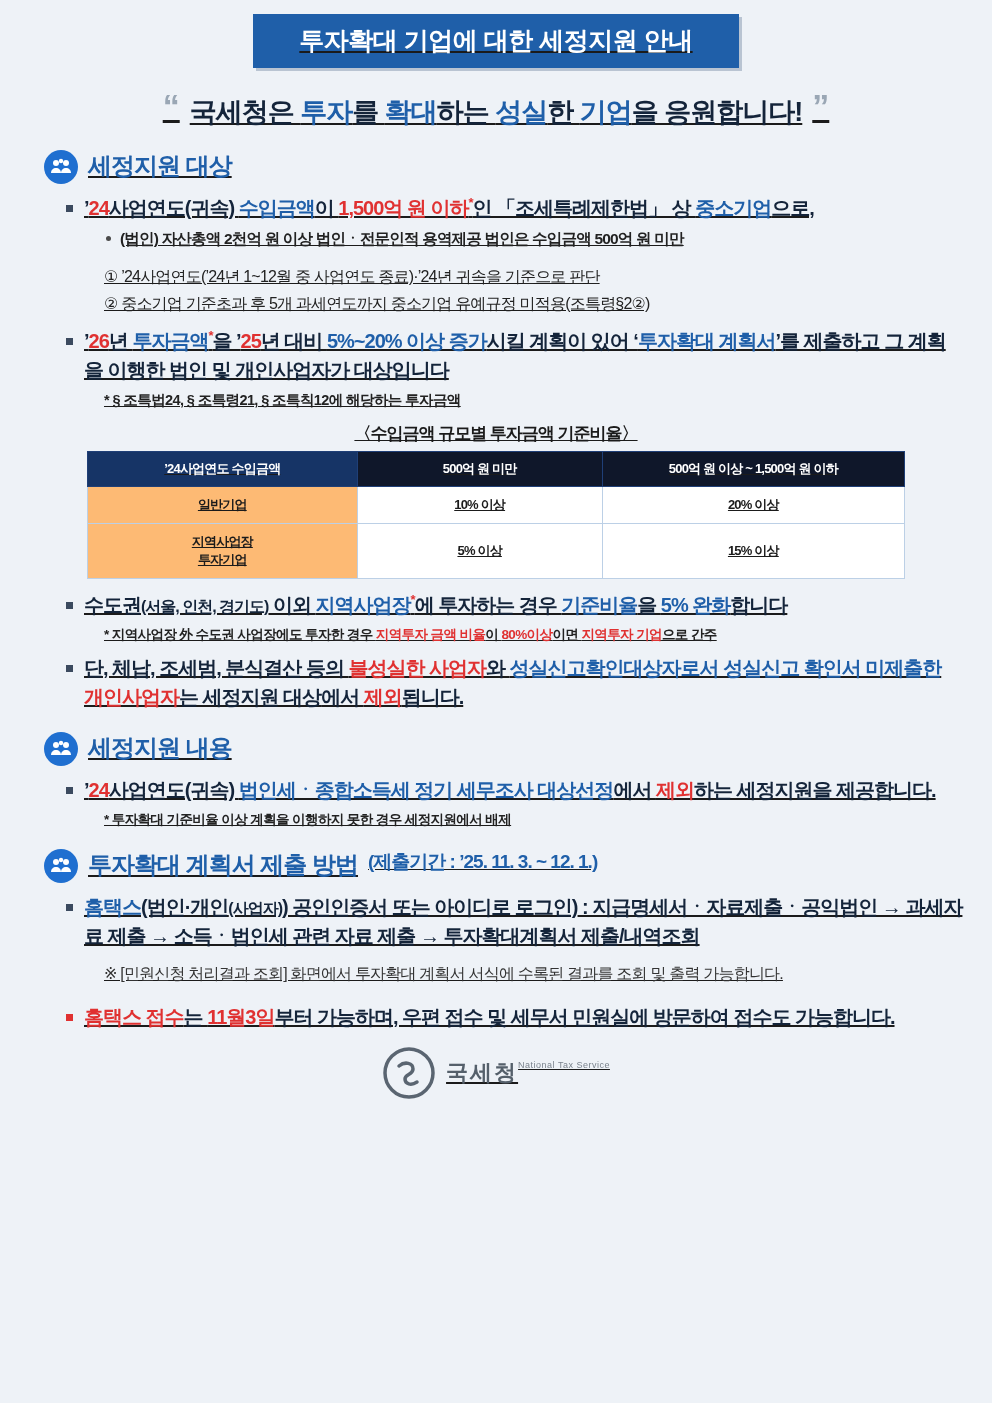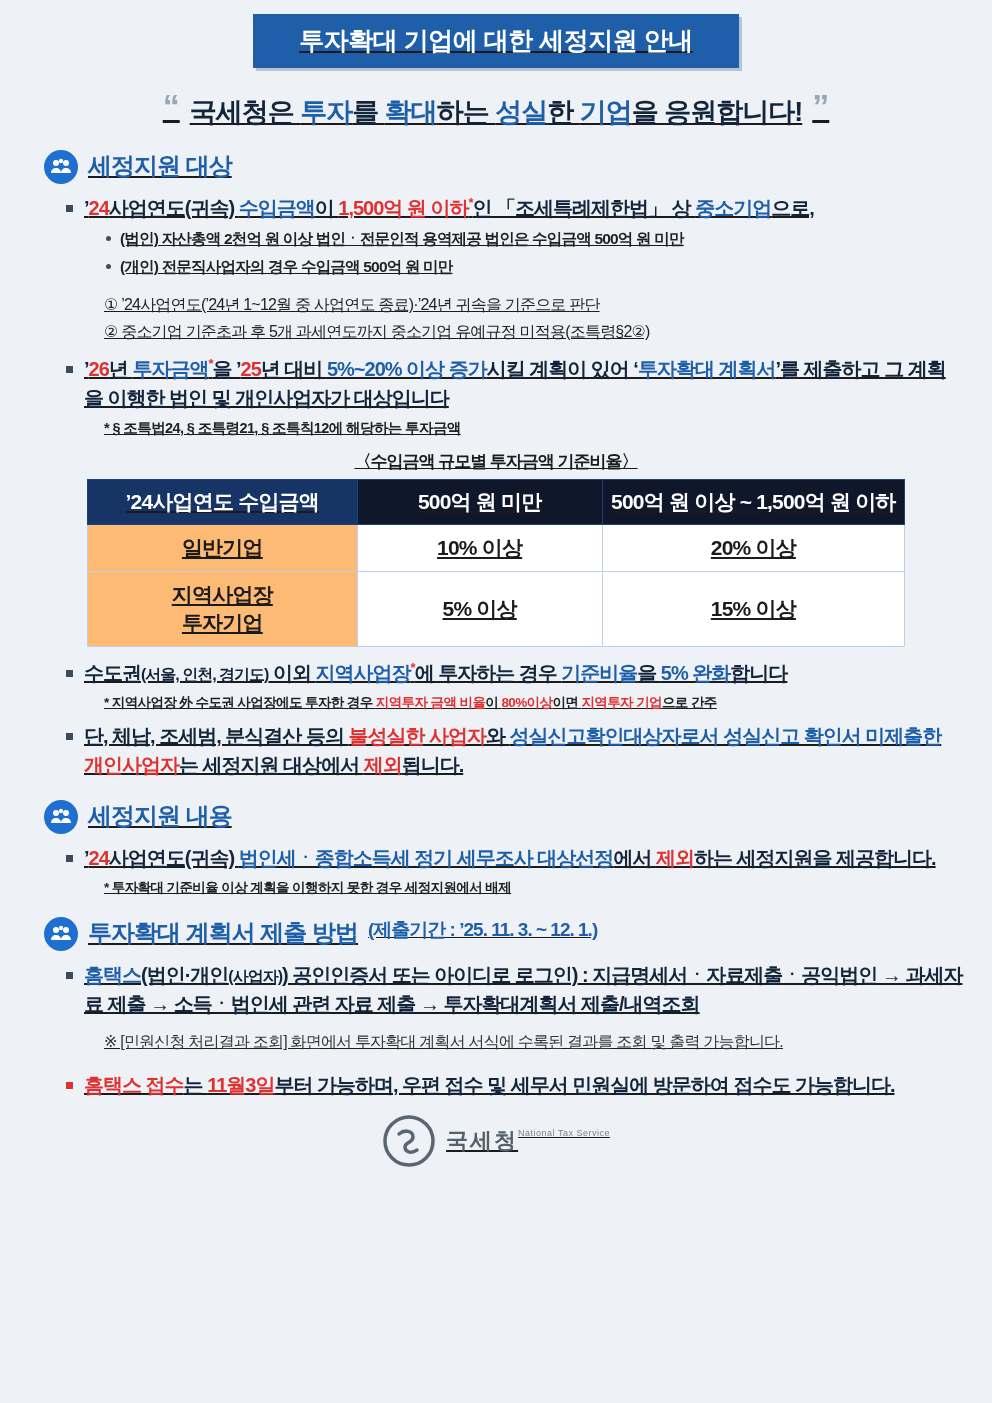--- a/index.html
+++ b/index.html
@@ -89,21 +89,21 @@
   .small-red{color:#e03131;}
 
   sup{font-size:13px;color:#e03131;font-weight:bold;}
 
   
   .tbl-caption{
     text-align:center;font-size:17px;font-weight:bold;margin:12px 0 6px 0;letter-spacing:-1px;
   }
   table.ratio{
     border-collapse:collapse;margin:0 auto;width:818px;
-    font-size:21px;letter-spacing:-0.8px;
+    font-size:13px;letter-spacing:-0.8px;
   }
   table.ratio th{
     background:#0f172a;color:#fff;font-weight:bold;padding:8px 4px;
     border:1px solid #1f3f77;
   }
   table.ratio th.first{background:#163466;}
   table.ratio td{
     background:#fff;text-align:center;padding:9px 4px;border:1px solid #bcd0e6;
     font-weight:bold;color:#1b1b1b;
   }
@@ -152,21 +152,20 @@
       </svg>
     </span>
     <span class="sec-title">세정지원 대상</span>
   </div>
 
   <div class="bullet">
     <span class="b-dark">’</span><span class="b-red">24</span><span class="b-dark">사업연도(귀속) </span><span class="b-blue">수입금액</span><span class="b-dark">이 </span><span class="b-red">1,500억 원 이하</span><sup>*</sup><span class="b-dark">인 「조세특례제한법」 상 </span><span class="b-blue">중소기업</span><span class="b-dark">으로,</span>
   </div>
 
   <div class="sub-dot">(법인) 자산총액 2천억 원 이상 법인ㆍ전문인적 용역제공 법인은 수입금액 500억 원 미만</div>
-  <div class="sub-dot">(개인) 전문직사업자의 경우 수입금액 500억 원 미만</div>
 
   <div class="note-box">
     <div>① ’24사업연도(’24년 1~12월 중 사업연도 종료)·’24년 귀속을 기준으로 판단</div>
     <div>② 중소기업 기준초과 후 5개 과세연도까지 중소기업 유예규정 미적용(조특령§2②)</div>
   </div>
 
   <div class="bullet">
     <span class="b-dark">’</span><span class="b-red">26</span><span class="b-dark">년 </span><span class="b-blue">투자금액</span><sup>*</sup><span class="b-dark">을 ’</span><span class="b-red">25</span><span class="b-dark">년 대비 </span><span class="b-blue">5%~20% 이상 증가</span><span class="b-dark">시킬 계획이 있어 ‘</span><span class="b-blue">투자확대 계획서</span><span class="b-dark">’를 제출하고 그 계획을 이행한 법인 및 개인사업자가 대상입니다</span>
   </div>
 

